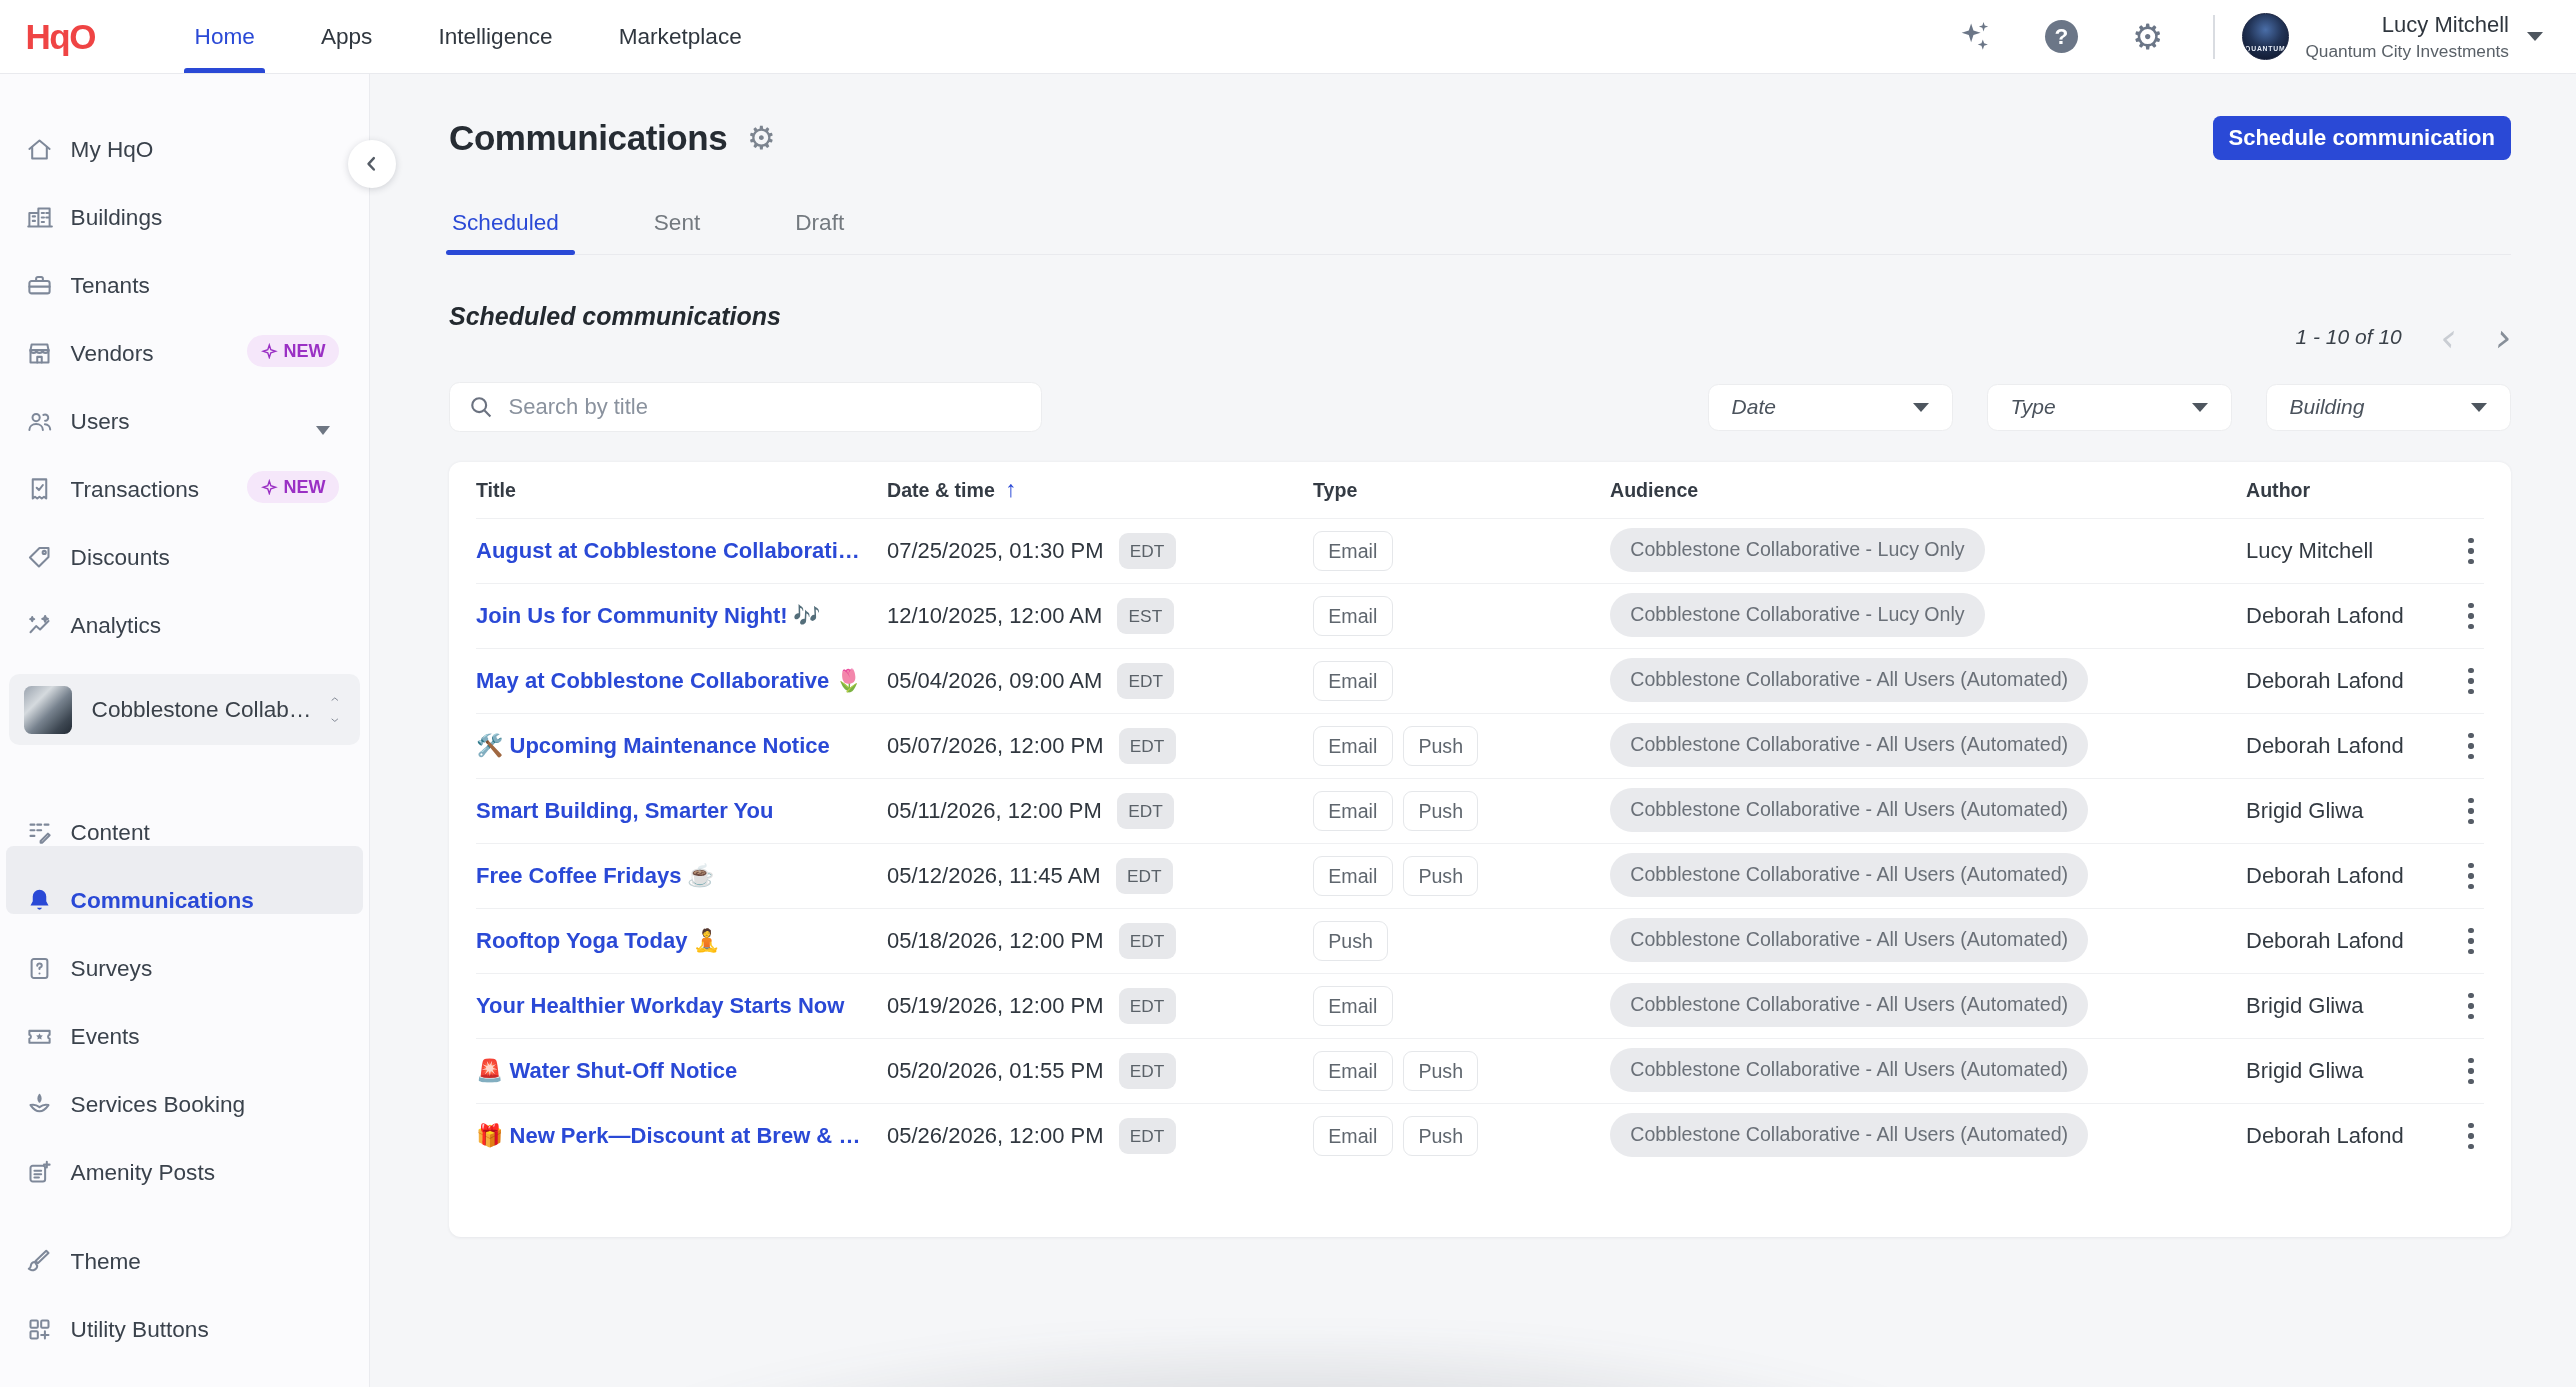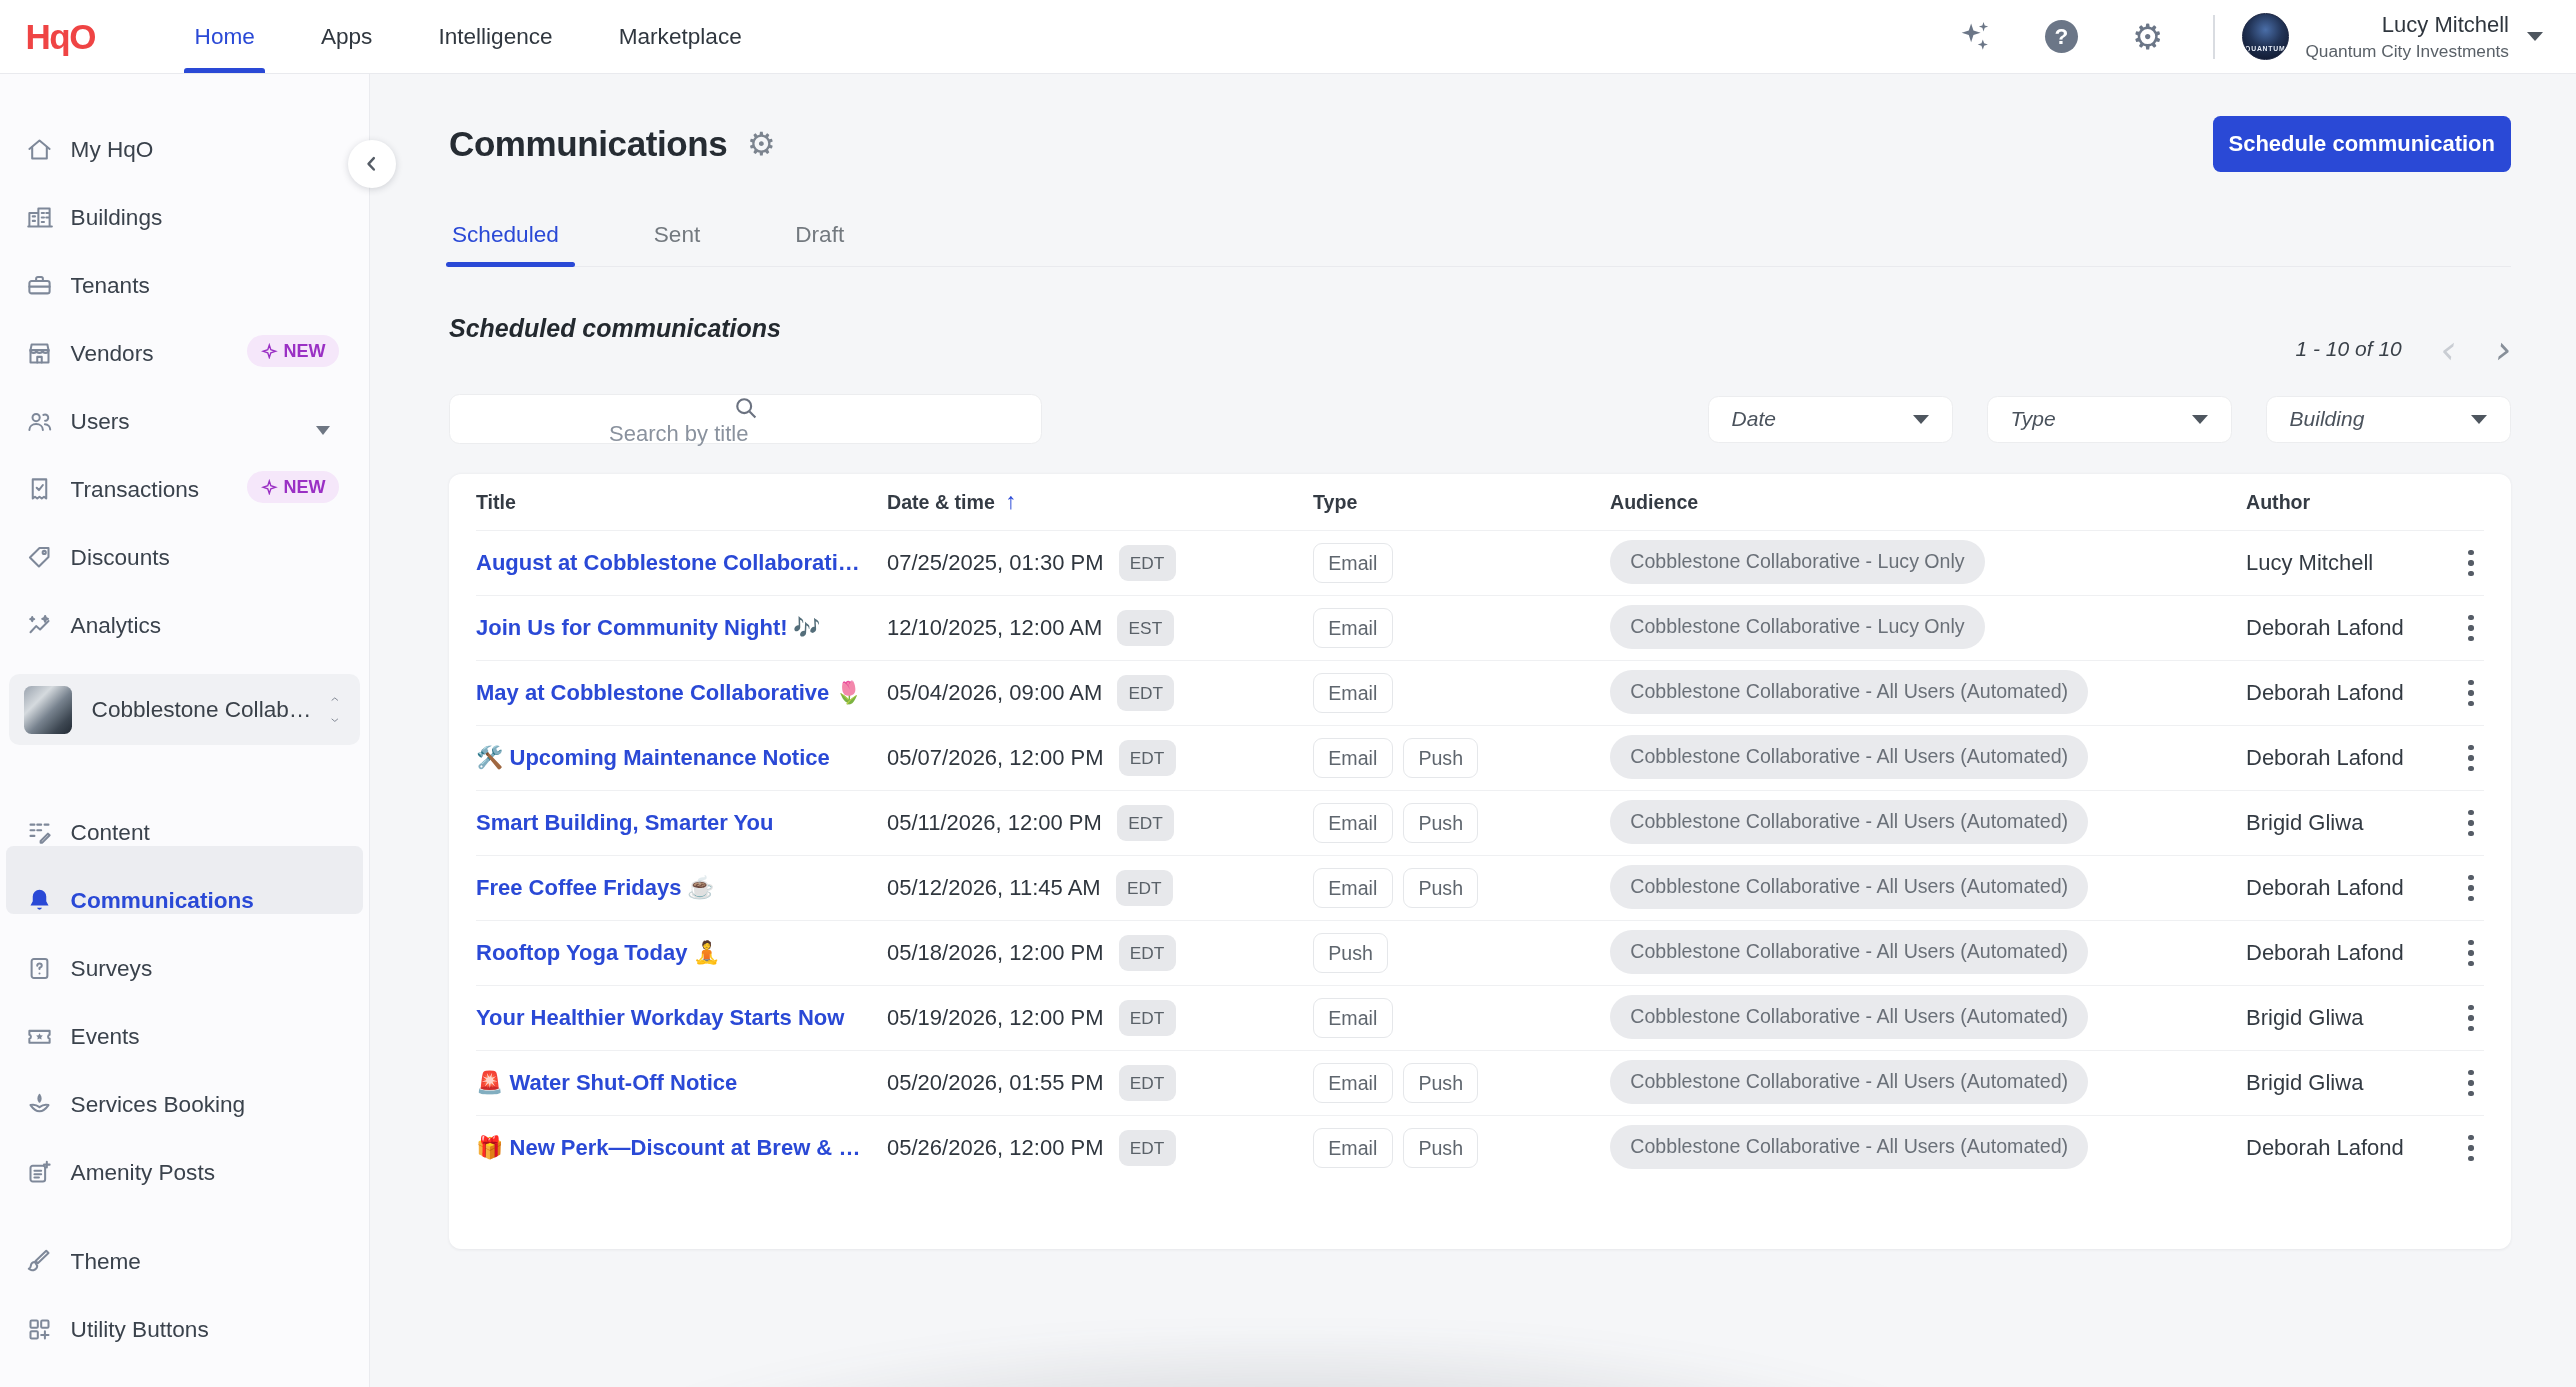--- a/index.html
+++ b/index.html
@@ -46,36 +46,36 @@
   .ws-sort { display:flex; flex-direction:column; gap:4.5px; margin-left:9px; color:#6E7683; }
   .ws-sort svg { width:19.6px; height:11.3px; }
   .collapse-btn { position:absolute; left:348px; top:140px; width:48px; height:48px; background:#fff; border-radius:50%; box-shadow:0 1.5px 7.5px rgba(40,45,60,.18); display:flex; align-items:center; justify-content:center; z-index:6; cursor:pointer; }
   .collapse-btn svg { width:19.6px; height:19.6px; color:#555C66; }
 
   
   .main { flex:1; background:#F5F6F8; padding:42px 65px 0 79px; position:relative; }
   .page-head { display:flex; align-items:center; }
   .page-title { font-size:35px; font-weight:bold; color:#262C33; letter-spacing:-0.4px; }
   .title-gear { font-size:32px; color:#7C848F; margin-left:19.6px; cursor:pointer; line-height:1; }
-  .primary-btn { margin-left:auto; height:56px; background:#2A49D6; color:#fff; font-size:22px; font-weight:bold; border:none; border-radius:7.5px; padding:0 16px; cursor:pointer; font-family:inherit; }
+  .primary-btn { margin-left:auto; height:44px; background:#2A49D6; color:#fff; font-size:22px; font-weight:bold; border:none; border-radius:7.5px; padding:0 16px; cursor:pointer; font-family:inherit; }
   .tabs { display:flex; margin-top:36px; border-bottom:1.5px solid #E9EAEE; }
   .tab { font-size:22.6px; color:#73797F; padding:13.5px 3px 18px 3px; margin-right:89px; position:relative; cursor:pointer; }
   .tab.active { color:#2A49D6; font-weight:500; }
   .tab.active::after { content:""; position:absolute; left:-3px; right:-13.5px; bottom:-1.5px; height:5.3px; background:#2A49D6; border-radius:3px; }
 
   .section-head { display:flex; align-items:flex-start; margin-top:47px;font-style:italic; }
   .section-title { font-size:25px; font-weight:bold; color:#23292F; }
   .pager { margin-left:auto; display:flex; align-items:center;margin-top:16px; }
   .pager-text { font-size:21px; color:#3A4149; }
   .pager-arrow { font-size:39px; line-height:1; margin-left:39px; cursor:pointer; font-family:"DejaVu Sans", sans-serif; }
   .pager-arrow.disabled { color:#C9CDD3; }
   .pager-arrow.enabled { color:#878F99; }
 
   .controls { display:flex; margin-top:25.6px; align-items:center; }
-  .search-box { width:593px; height:50px; background:#fff; border:0.8px solid #ECEDEF; border-radius:10.5px; display:flex; align-items:center; padding:0 18px;flex-direction:column; }
+  .search-box { width:593px; height:50px; background:#fff; border:0.8px solid #ECEDEF; border-radius:10.5px; display:flex; align-items:center; padding:0 18px; }
   .search-box svg { width:25.6px; height:25.6px; color:#6B7280; flex-shrink:0; }
   .search-box input { border:none; outline:none; font-size:22px; color:#333; margin-left:15px; flex:1; font-family:inherit; background:transparent; }
   .search-box input::placeholder { color:#8A929E; }
   .filters { margin-left:auto; display:flex; gap:34px;font-style:italic; }
   .filter-pill { width:245px; height:47px; background:#fff; border:0.8px solid #ECEDEF; border-radius:10.5px; display:flex; align-items:center; justify-content:space-between; padding:0 22.6px; cursor:pointer; }
   .filter-pill .f-label { font-size:21px; color:#4A525C; }
   .filter-pill .f-caret { width:0; height:0; border-left:8.3px solid transparent; border-right:8.3px solid transparent; border-top:9.8px solid #4E565F; }
 
   
   .table-card { margin-top:30px; background:#fff; border-radius:12px; box-shadow:0 0.8px 3px rgba(40,45,60,.07); padding:0 27px 69px 27px; }

